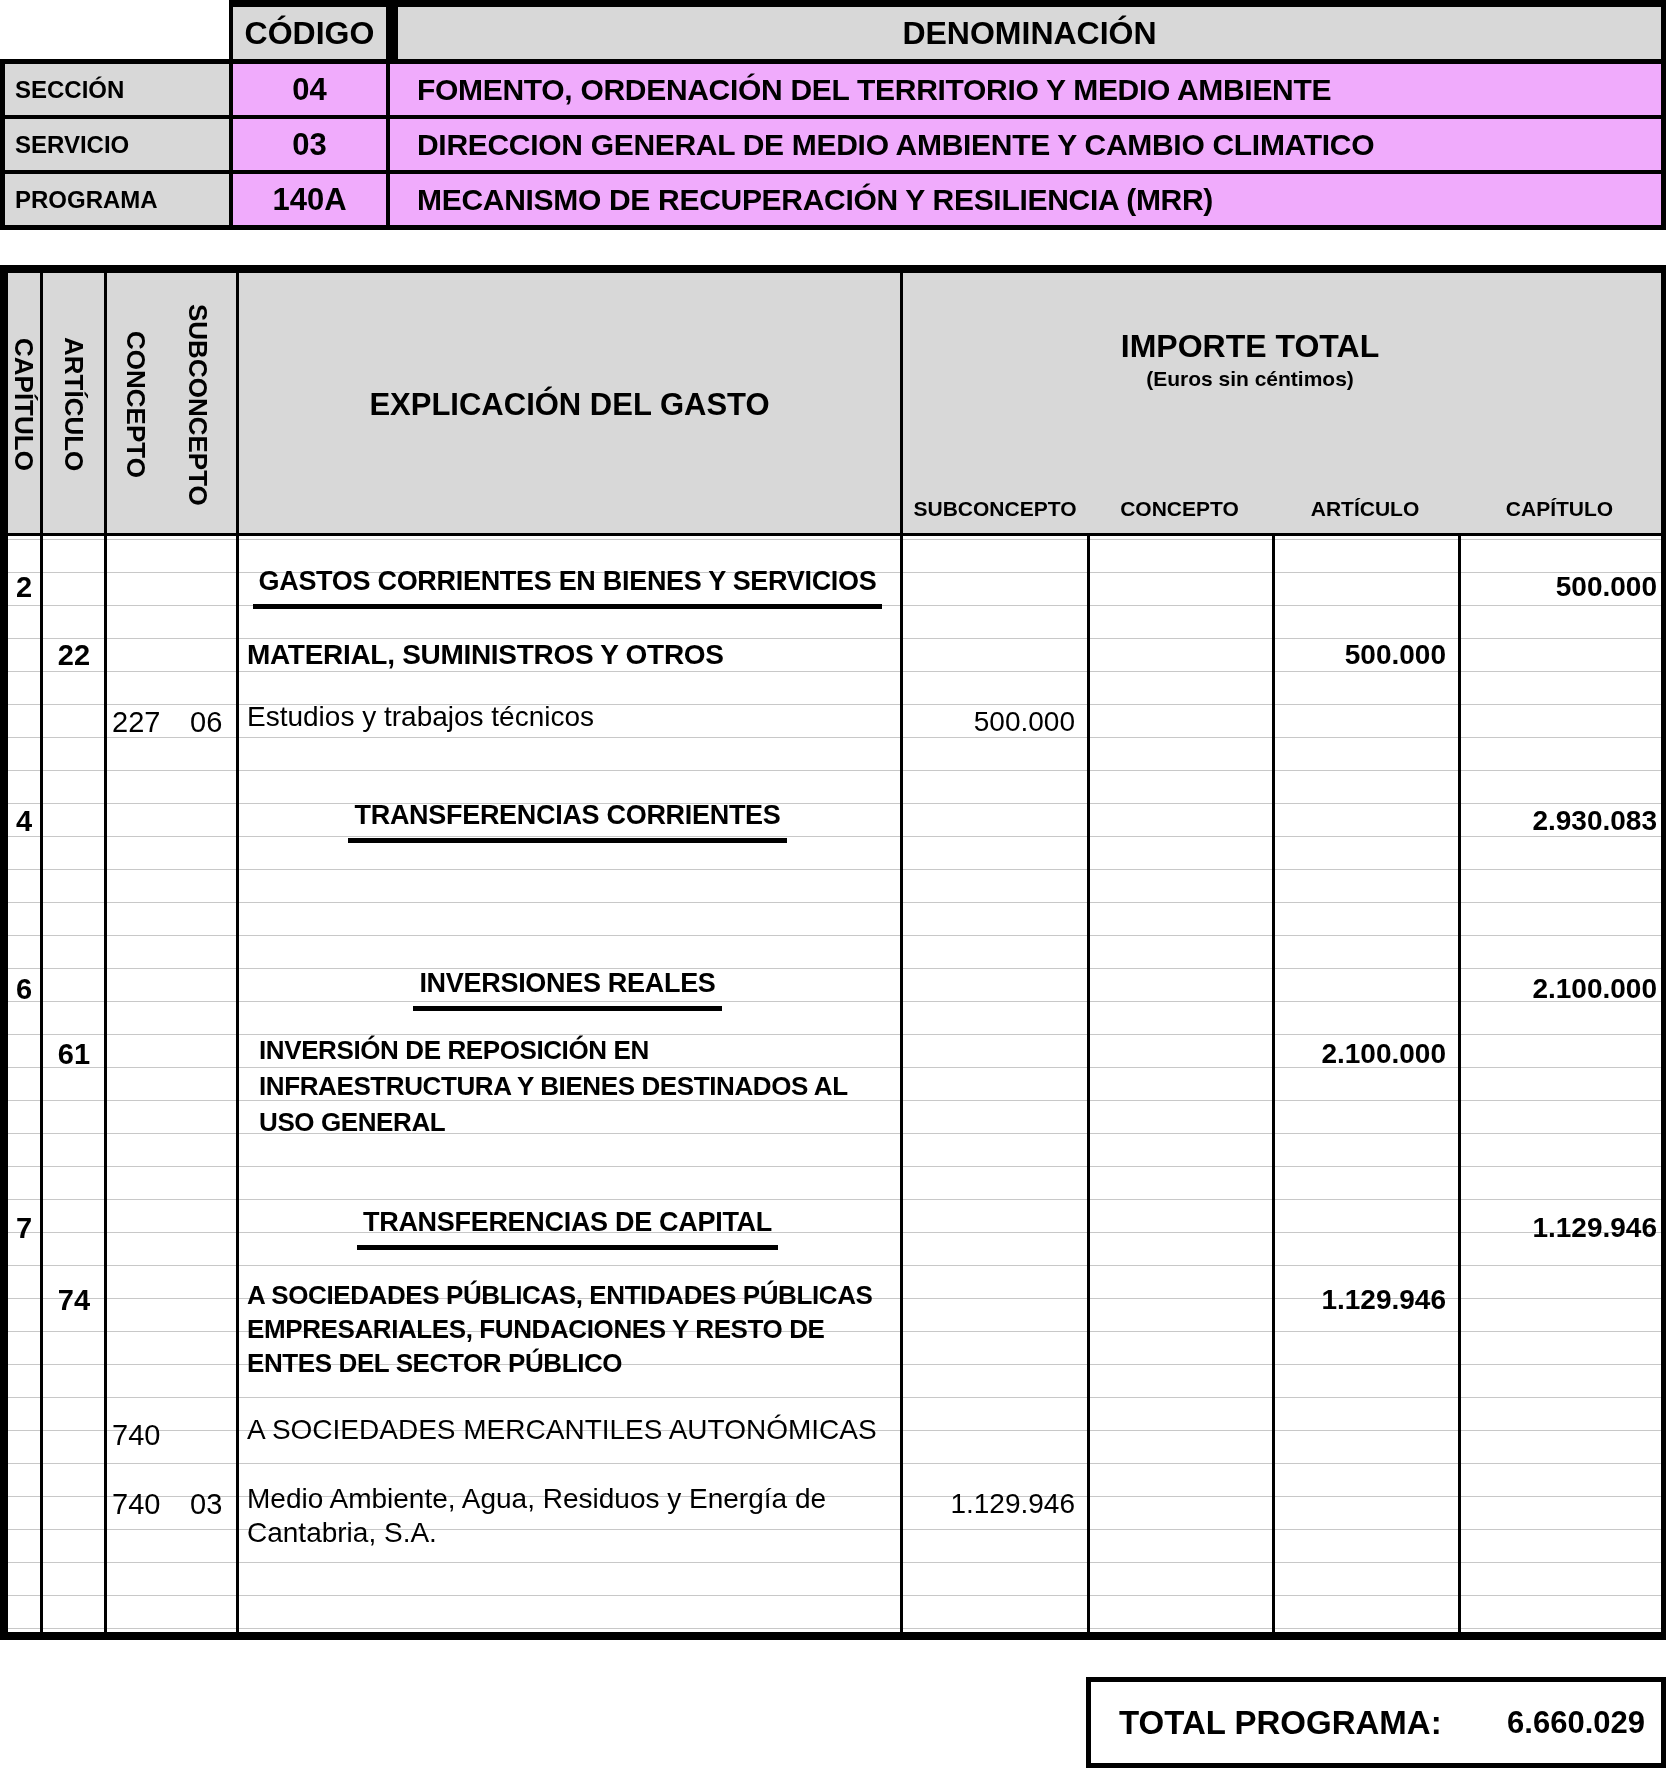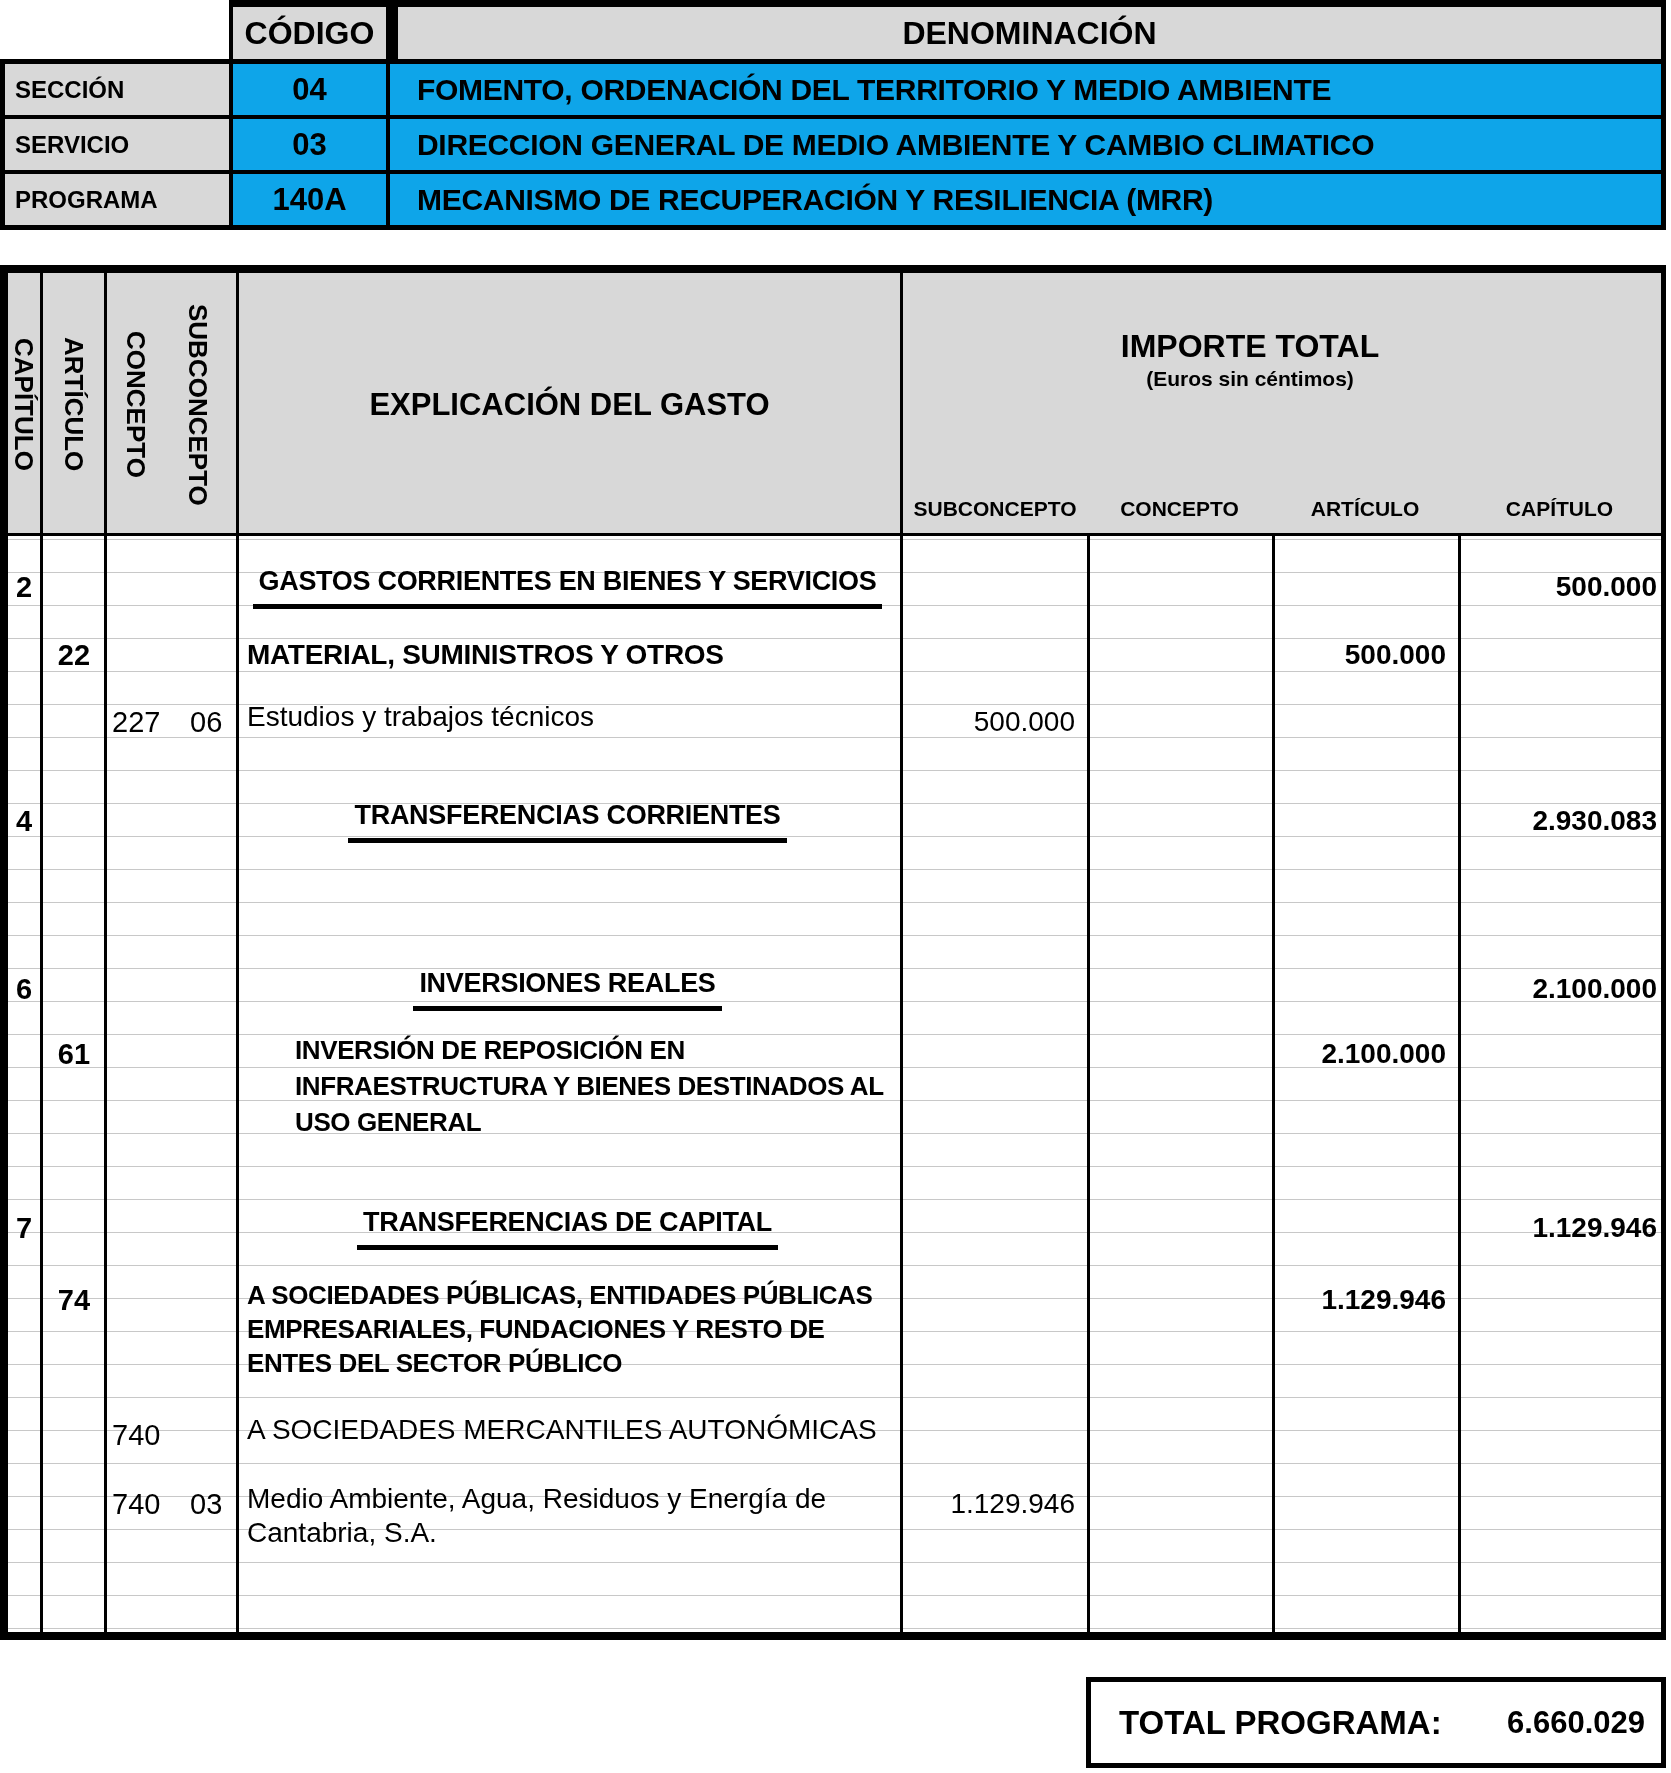--- a/index.html
+++ b/index.html
@@ -8,21 +8,21 @@
   .abs{position:absolute;}
 
   
   .tt-header{left:229px;top:0;width:1437px;height:63px;background:#000;
              display:grid;grid-template-columns:153px 1fr;gap:12px;
              padding:7px 5px 4px 4px;box-sizing:border-box;}
   .tt-rows{left:0;top:59px;width:1666px;height:171px;background:#000;
            display:grid;grid-template-columns:224px 153px 1fr;grid-template-rows:1fr 1fr 1fr;
            gap:4px;padding:5px;box-sizing:border-box;}
   .cell-gray{background:#d8d8d8;}
-  .cell-white{background:#0ea5e9;}
+  .cell-white{background:#f0abfc;}
   .tt-cell{display:flex;align-items:center;}
   .tt-head-label{justify-content:center;font-weight:bold;font-size:32px;}
   .tt-label{padding-left:10px;font-weight:bold;font-size:24px;}
   .tt-code{justify-content:center;font-weight:bold;font-size:31px;}
   .tt-name{padding-left:27px;font-weight:bold;font-size:30px;letter-spacing:-0.3px;}
 
   
   .main{left:0;top:265px;width:1666px;height:1375px;box-sizing:border-box;
         border:solid #000;border-width:8px 5px 8px 8px;background:#fff;}
   .inner{position:absolute;left:0;top:0;width:1653px;height:1359px;}
@@ -166,21 +166,21 @@
         <div class="cell cc">6</div>
         <div class="cell ct ct-center" style="height:46px;">
           <span class="chapter-title">INVERSIONES REALES</span>
         </div>
         <div class="cell num acp">2.100.000</div>
       </div>
 
       <div class="row" style="top:759px;height:112px;">
         <div class="cell ca">61</div>
         <div class="cell ct" style="height:112px;">
-          <span class="article-text" style="padding-left:8px;margin-left:48px;">INVERSIÓN DE REPOSICIÓN EN
+          <span class="article-text" style="padding-left:20px;">INVERSIÓN DE REPOSICIÓN EN
 INFRAESTRUCTURA Y BIENES DESTINADOS AL
 USO GENERAL</span>
         </div>
         <div class="cell num aa">2.100.000</div>
       </div>
 
       <div class="row" style="top:933px;height:46px;">
         <div class="cell cc">7</div>
         <div class="cell ct ct-center" style="height:46px;">
           <span class="chapter-title">TRANSFERENCIAS DE CAPITAL</span>

